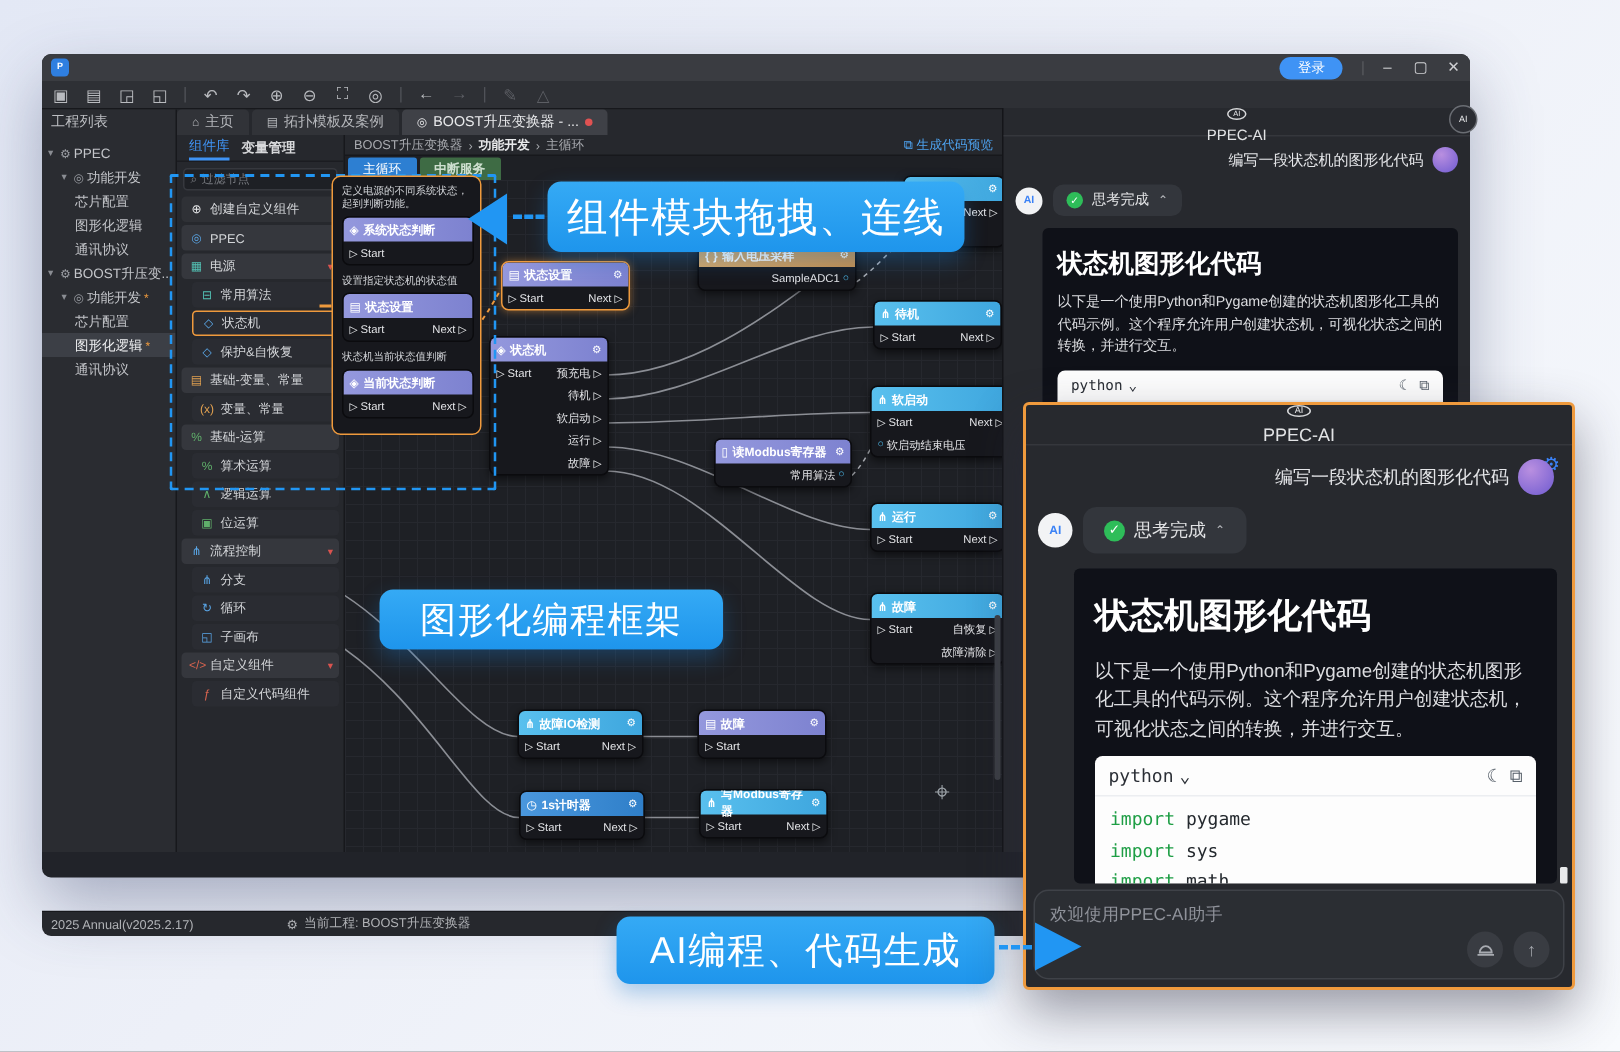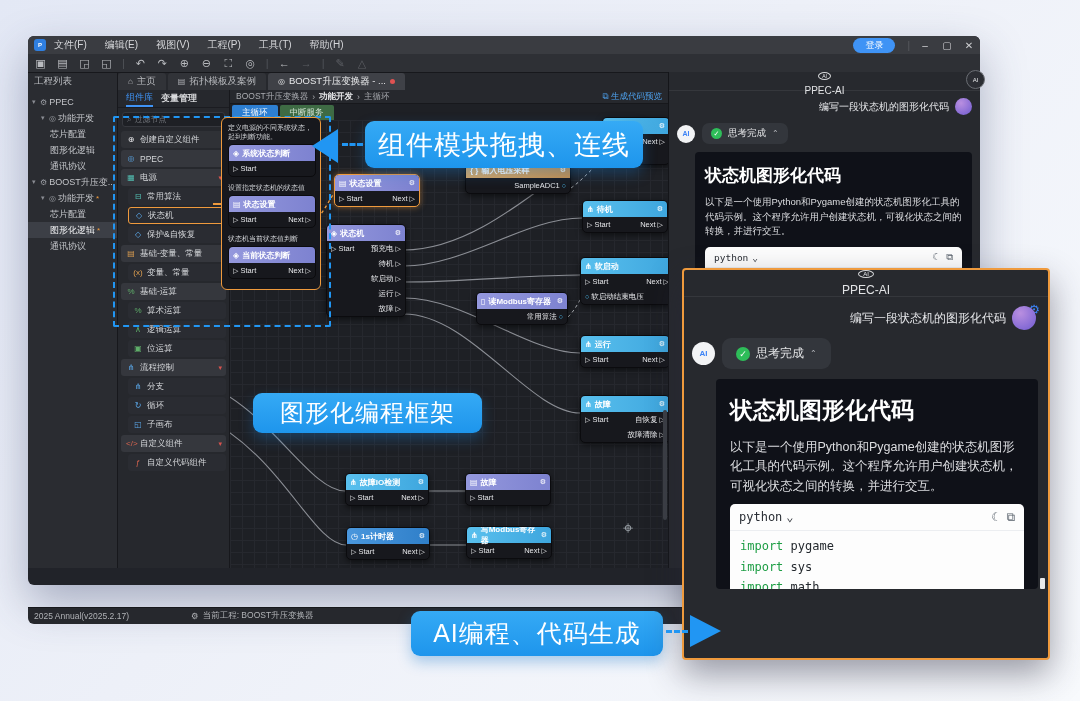--- a/index.html
+++ b/index.html
@@ -64,21 +64,21 @@
   .c-red{color:#d9644f;} .c-white{color:#e8e9eb;}
   
   #canvas{left:202px;top:54px;width:438px;height:478px;background:#1e2025;overflow:hidden;}
   #bc-row{left:0;top:0;width:100%;height:14px;background:#26282d;display:flex;align-items:center;
           font-size:8.5px;color:#a9abb0;padding:0 6px;box-sizing:border-box;gap:4px;border-bottom:1px solid #17181c;}
   #bc-row b{color:#e8e9eb;}
   #gen-preview{margin-left:auto;color:#4ea3f0;}
   #page-chips{left:2px;top:15px;height:15px;display:flex;gap:2px;}
   .chip{padding:0 10px;font-size:8.5px;display:flex;align-items:center;border-radius:2px 2px 0 0;color:#fff;}
   .chip.blue{background:#2d7fd2;}
-  .chip.green{background:#3e6b44;color:#cfe0d0;}
+  .chip.green{background:#3e6b44;color:#cfe0d0;font-weight:bold;}
   #grid{left:0;top:30px;width:438px;height:448px;
         background-image:linear-gradient(#26282e 1px,transparent 1px),linear-gradient(90deg,#26282e 1px,transparent 1px),
                          linear-gradient(#2b2d34 1px,transparent 1px),linear-gradient(90deg,#2b2d34 1px,transparent 1px);
         background-size:12px 12px,12px 12px,60px 60px,60px 60px;}
   #wires{left:0;top:0;z-index:1;pointer-events:none;}
   .node{position:absolute;background:#17181d;border:1px solid #0b0b0e;border-radius:5px;z-index:2;
         box-shadow:0 2px 6px rgba(0,0,0,.55);overflow:hidden;}
   .node.selected{border:1.5px solid #ef9a3d;box-shadow:0 0 6px rgba(239,154,61,.5);}
   .nhead{height:16px;display:flex;align-items:center;color:#fff;font-size:8px;font-weight:bold;
          padding:0 4px;gap:3px;}
@@ -170,28 +170,20 @@
   #float-badge{left:966px;top:70px;width:17px;height:17px;border-radius:50%;background:#2b2d33;border:1px solid #6a6d73;
                color:#e8e9eb;font-size:6px;display:flex;align-items:center;justify-content:center;z-index:85;}
 </style>
 </head>
 <body>
 
 <div id="win" class="abs">
 
   <div id="titlebar" class="abs">
     <div id="logo">P</div>
-    <div id="menus">
-        <span>文件(F)</span>
-        <span>编辑(E)</span>
-        <span>视图(V)</span>
-        <span>工程(P)</span>
-        <span>工具(T)</span>
-        <span>帮助(H)</span>
-      </div>
     <div class="spacer"></div>
     <div id="login-btn">登录</div>
     <span id="tb-sep">|</span>
     <span class="winctl">–</span>
     <span class="winctl">▢</span>
     <span class="winctl">✕</span>
   </div>
 
   <div id="toolbar" class="abs">
       <span class="tico">▣</span>
@@ -786,15 +778,27 @@
         </span>
       </div>
       <div class="code-lines">
           <div><span class="kw">import</span><span class="rest"> pygame</span></div>
           <div><span class="kw">import</span><span class="rest"> sys</span></div>
           <div><span class="kw">import</span><span class="rest"> math</span></div>
         </div>
     </div>
   </div>
   <div id="fg-scroll"></div>
+  <div id="ai-input">
+    <div class="ph">欢迎使用PPEC-AI助手</div>
+    <div class="in-btns">
+      <div class="in-btn">
+        <svg width="13" height="11" viewBox="0 0 13 11">
+          <path d="M2.5,7 A4,4.2 0 0 1 10.5,7 Z" fill="none" stroke="#a8abb1" stroke-width="1.2"></path>
+          <line x1="1" y1="8.6" x2="12" y2="8.6" stroke="#a8abb1" stroke-width="1.2"></line>
+        </svg>
+      </div>
+      <div class="in-btn">↑</div>
+    </div>
+  </div>
 </div>
 
 <div id="float-badge" class="abs">AI</div>
 
 </body></html>

